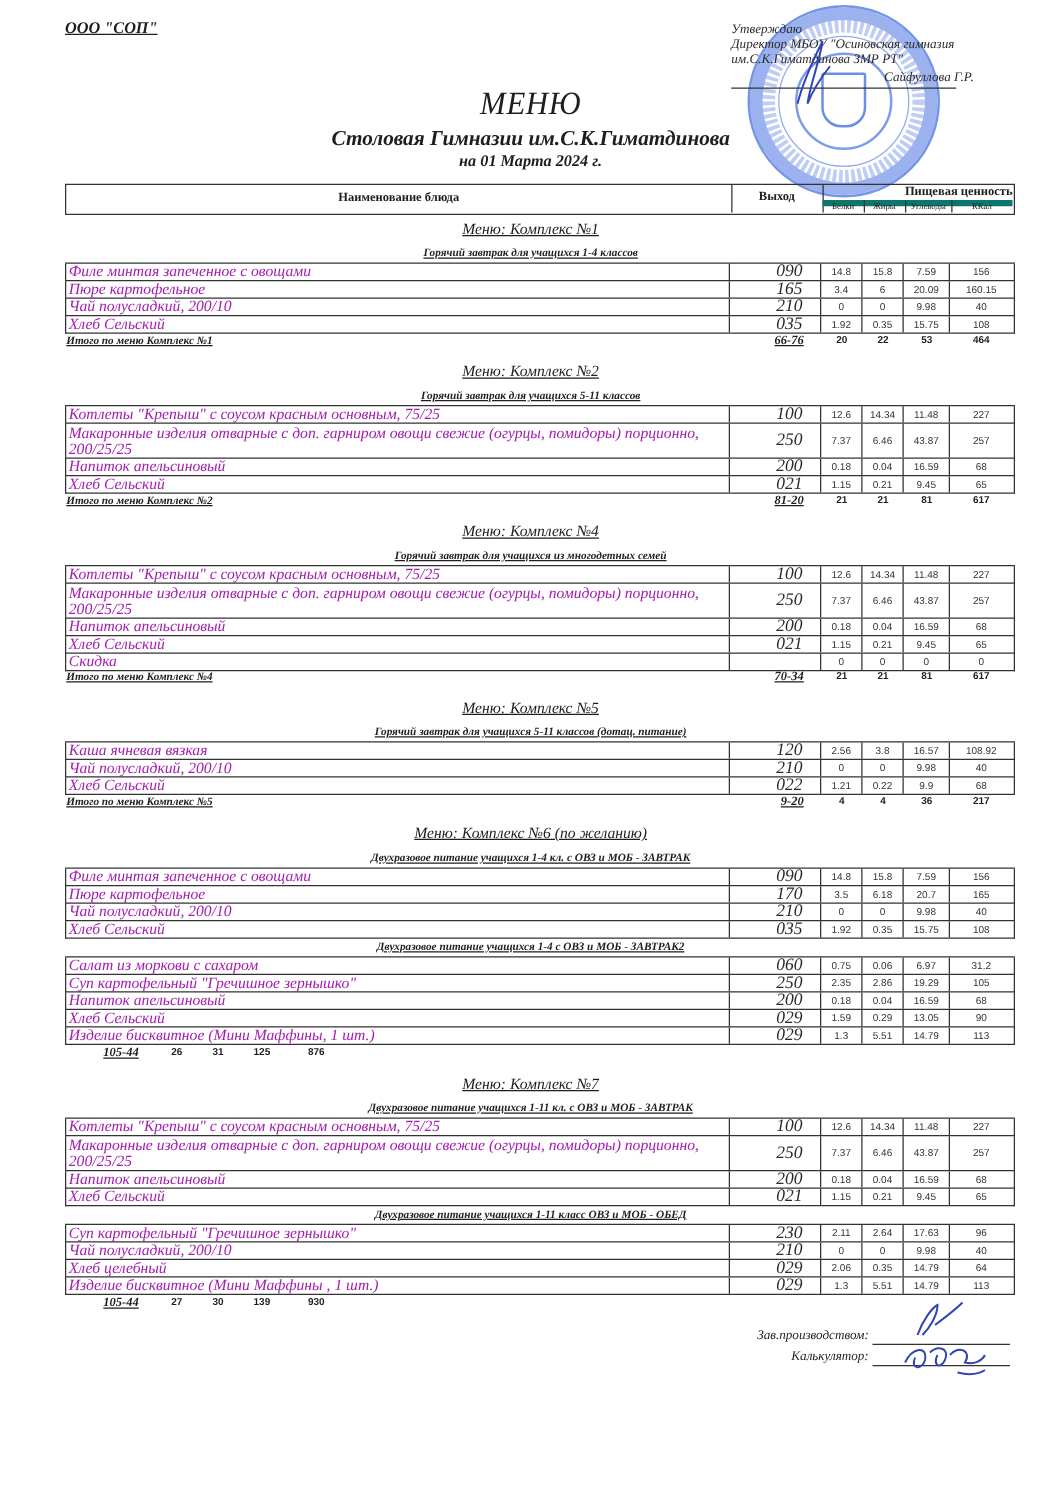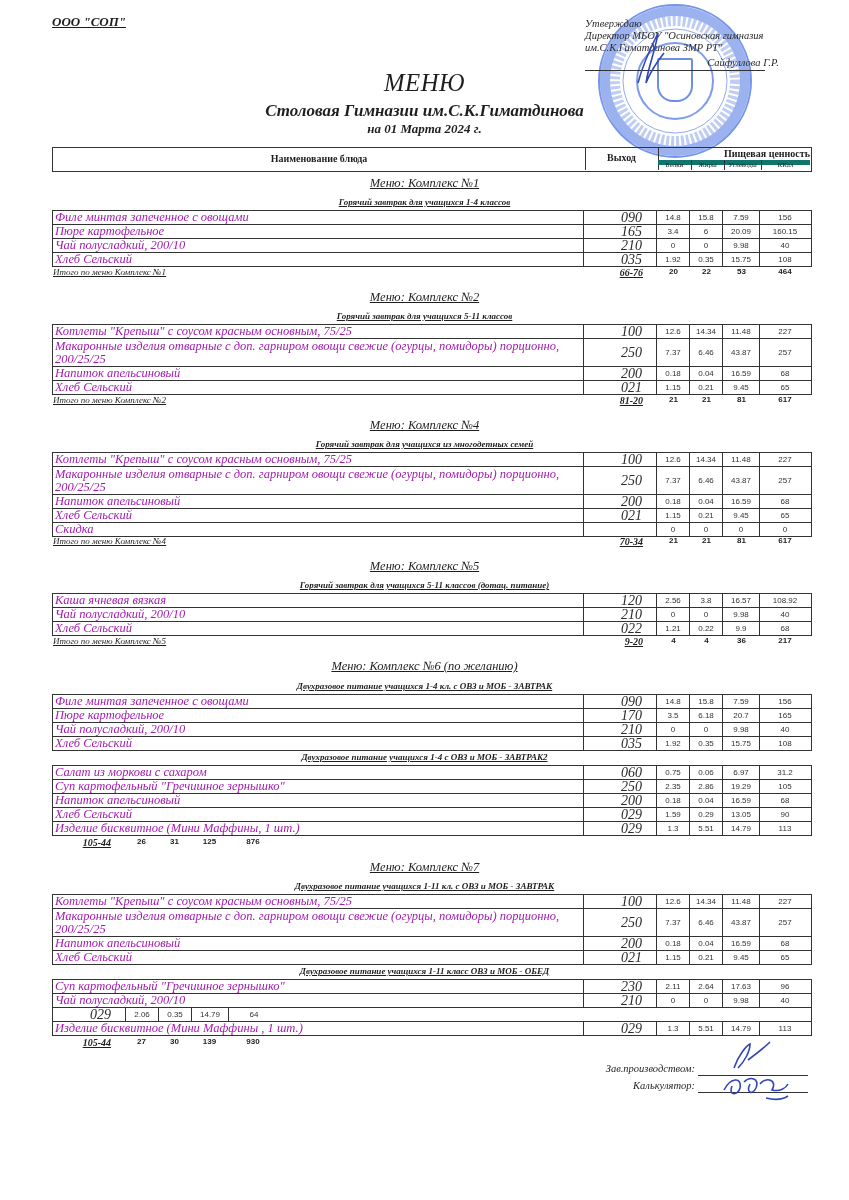--- a/index.html
+++ b/index.html
@@ -77,21 +77,21 @@
   .row .c-name { width: 531px; border-right: 1px solid #333; font-size: 12.5px; font-style: italic; padding: 0 0 0 2px;
     box-sizing: border-box; line-height: 13px; display:flex; align-items:center; color:#a21caf; }
   .row .c-out { width: 73px; border-right: 1px solid #333; font-size: 14px; font-style: italic; text-align: right; padding-right: 14px;
     box-sizing: border-box; display:flex; align-items:center; justify-content:flex-end; color:#2a2a2a; }
   .row .c-n { font-family: "Liberation Sans", "DejaVu Sans", sans-serif; font-size: 8px; text-align: center; box-sizing: border-box;
     display:flex; align-items:center; justify-content:center; border-right: 1px solid #333; color:#333; }
   .row .c-n:last-child { border-right: none; }
   .w1 { width: 33px; } .w2 { width: 33px; } .w3 { width: 37px; } .w4 { width: 50px; }
 
   .total { display: flex; }
-  .total .t-name { width: 532px; font-size: 9px; font-style: italic; font-weight: normal; text-decoration: underline; padding-left: 1px; box-sizing: border-box; }
+  .total .t-name { width: 532px; font-size: 9px; font-style: italic; font-weight: bold; text-decoration: underline; padding-left: 1px; box-sizing: border-box; }
   .total .t-out { width: 73px; font-size: 10px; font-style: italic; font-weight: bold; text-decoration: underline; text-align: right; padding-right: 14px; box-sizing: border-box; }
   .total .t-n { font-family: "Liberation Sans", "DejaVu Sans", sans-serif; font-size: 8px; font-weight: bold; text-align: center; }
 
   .sign-label { font-size: 10.5px; font-style: italic; text-align: right; width: 120px; }
   .sign-line { border-bottom: 1px solid #333; width: 110px; height: 1px; }
   .scribble { stroke: #3046b8; fill: none; stroke-width: 1.6; }
 </style>
 </head>
 <body>
 
@@ -443,20 +443,21 @@
       </div>
       <div class="row" style="height:14px">
         <div class="c-name">Чай полусладкий, 200/10</div>
         <div class="c-out">210</div>
         <div class="c-n w1">0</div>
         <div class="c-n w2">0</div>
         <div class="c-n w3">9.98</div>
         <div class="c-n w4">40</div>
       </div>
       <div class="row" style="height:14px">
+        <div class="c-name">Хлеб целебный</div>
         <div class="c-out">029</div>
         <div class="c-n w1">2.06</div>
         <div class="c-n w2">0.35</div>
         <div class="c-n w3">14.79</div>
         <div class="c-n w4">64</div>
       </div>
       <div class="row" style="height:14px">
         <div class="c-name">Изделие бисквитное (Мини Маффины , 1 шт.)</div>
         <div class="c-out">029</div>
         <div class="c-n w1">1.3</div>

